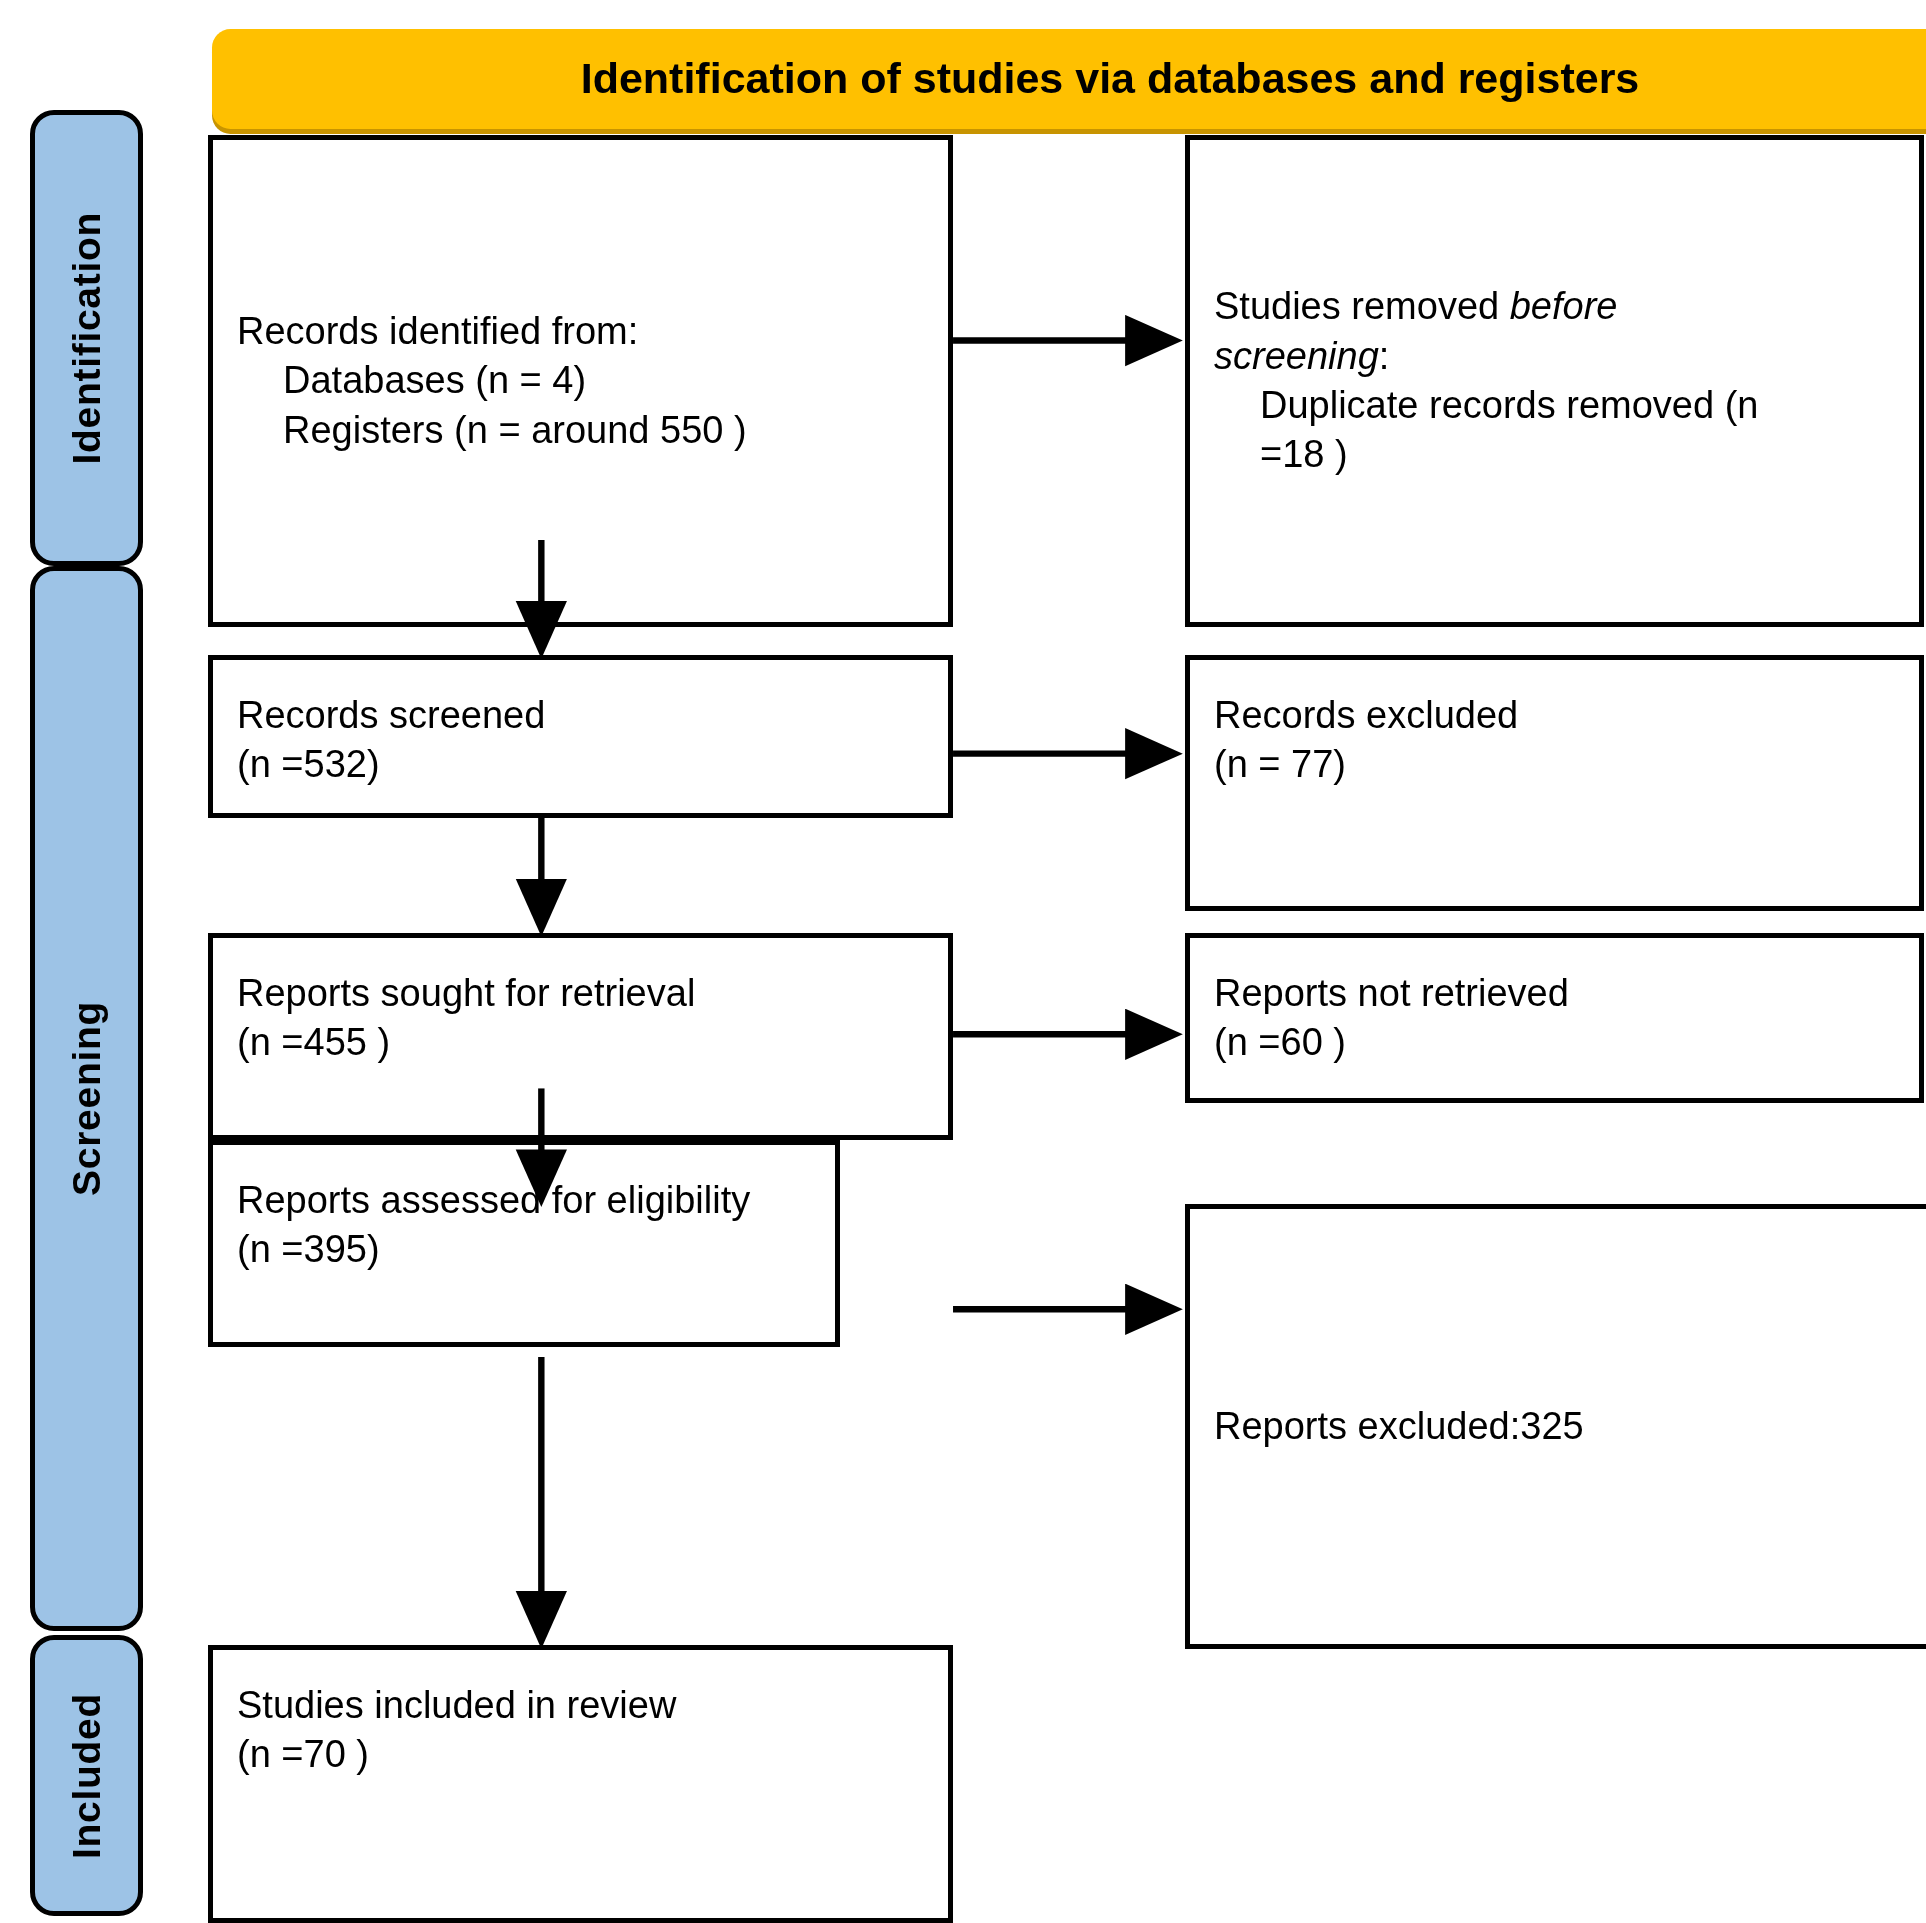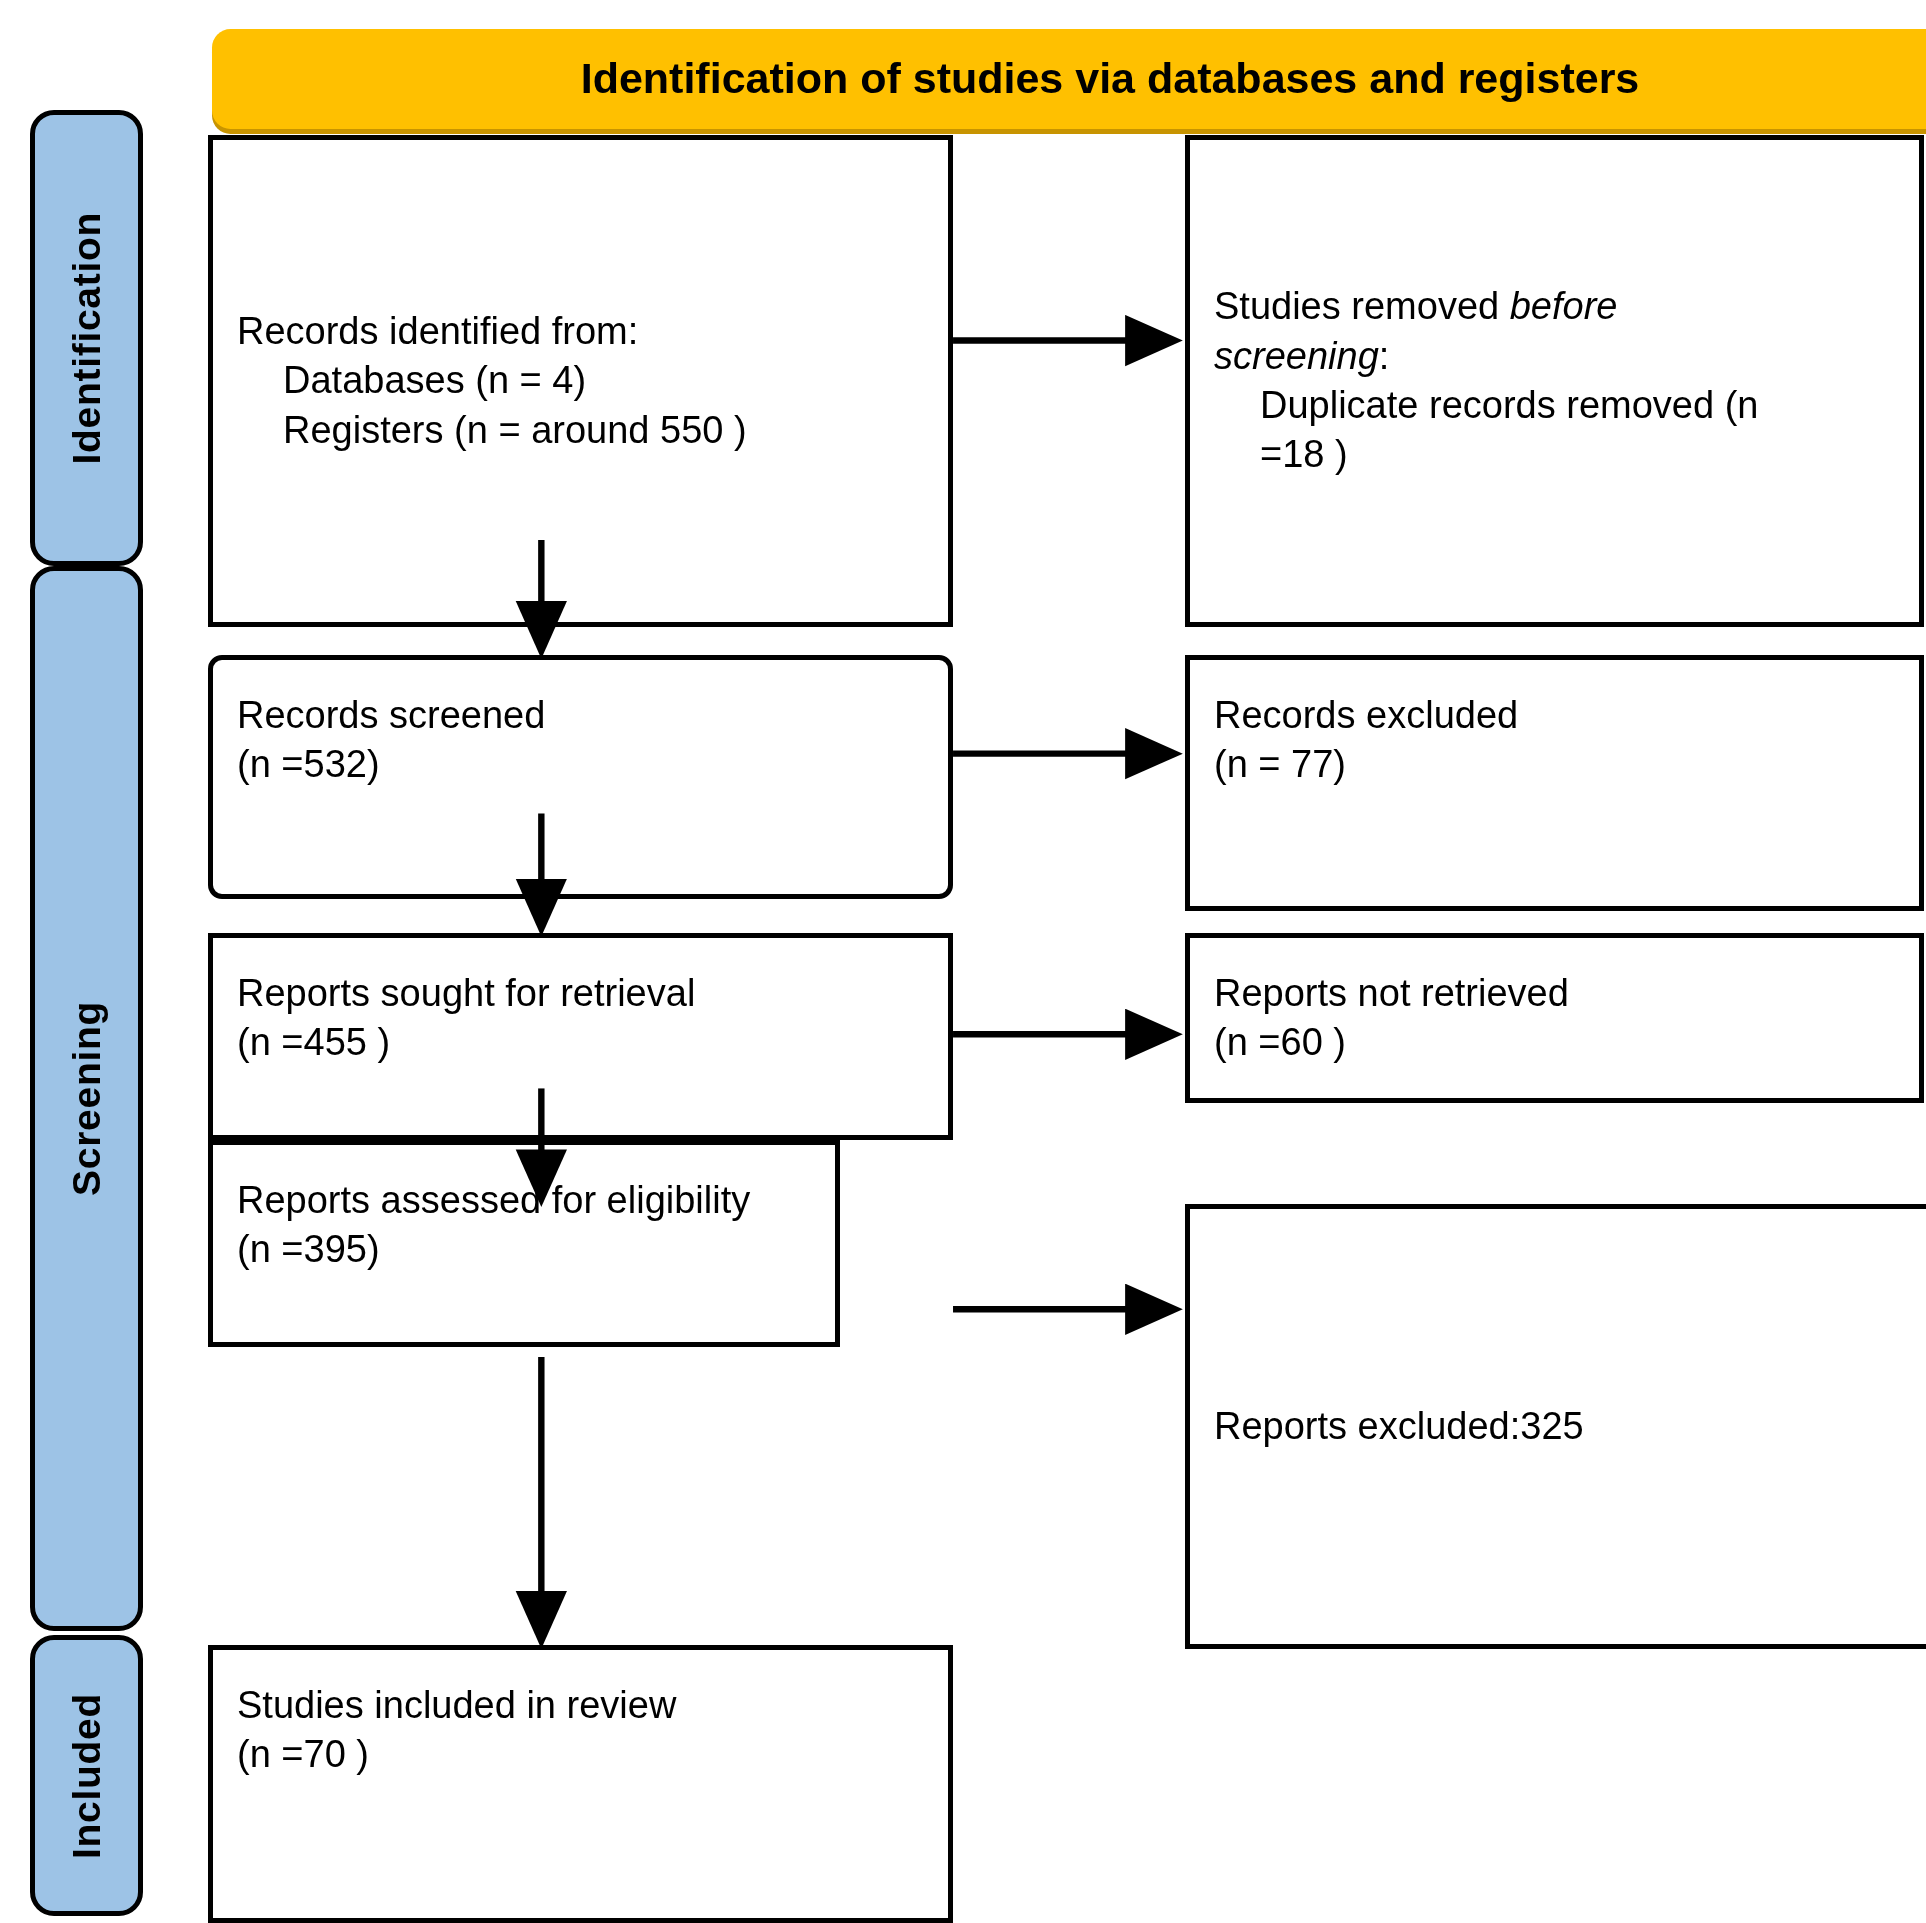--- a/index.html
+++ b/index.html
@@ -82,21 +82,21 @@
     color: #000000;
     line-height: 1.30;
     white-space: pre-wrap;
   }
   .flow-box .line.indent { padding-left: 46px; }
   .flow-box .line em { font-style: italic; }
 
   
   #box-identified     { left: 208px;  top: 135px;  width: 745px; height: 492px; }
   #box-removed        { left: 1185px; top: 135px;  width: 739px; height: 492px; }
-  #box-screened       { left: 208px;  top: 655px;  width: 745px; height: 244px; border-radius: 14px; }
+  #box-screened       { left: 208px;  top: 655px;  width: 745px; height: 163px; }
   #box-excluded       { left: 1185px; top: 655px;  width: 739px; height: 256px; }
   #box-sought         { left: 208px;  top: 933px; width: 745px; height: 207px; }
   #box-not-retrieved  { left: 1185px; top: 933px; width: 739px; height: 170px; }
   #box-assessed       { left: 208px;  top: 1140px; width: 632px; height: 207px; }
   #box-reports-excl   { left: 1185px; top: 1204px; width: 870px; height: 445px; }
   #box-included       { left: 208px;  top: 1645px; width: 745px; height: 278px; }
 
   
   #box-identified  { justify-content: center; }
   #box-removed     { justify-content: center; }

